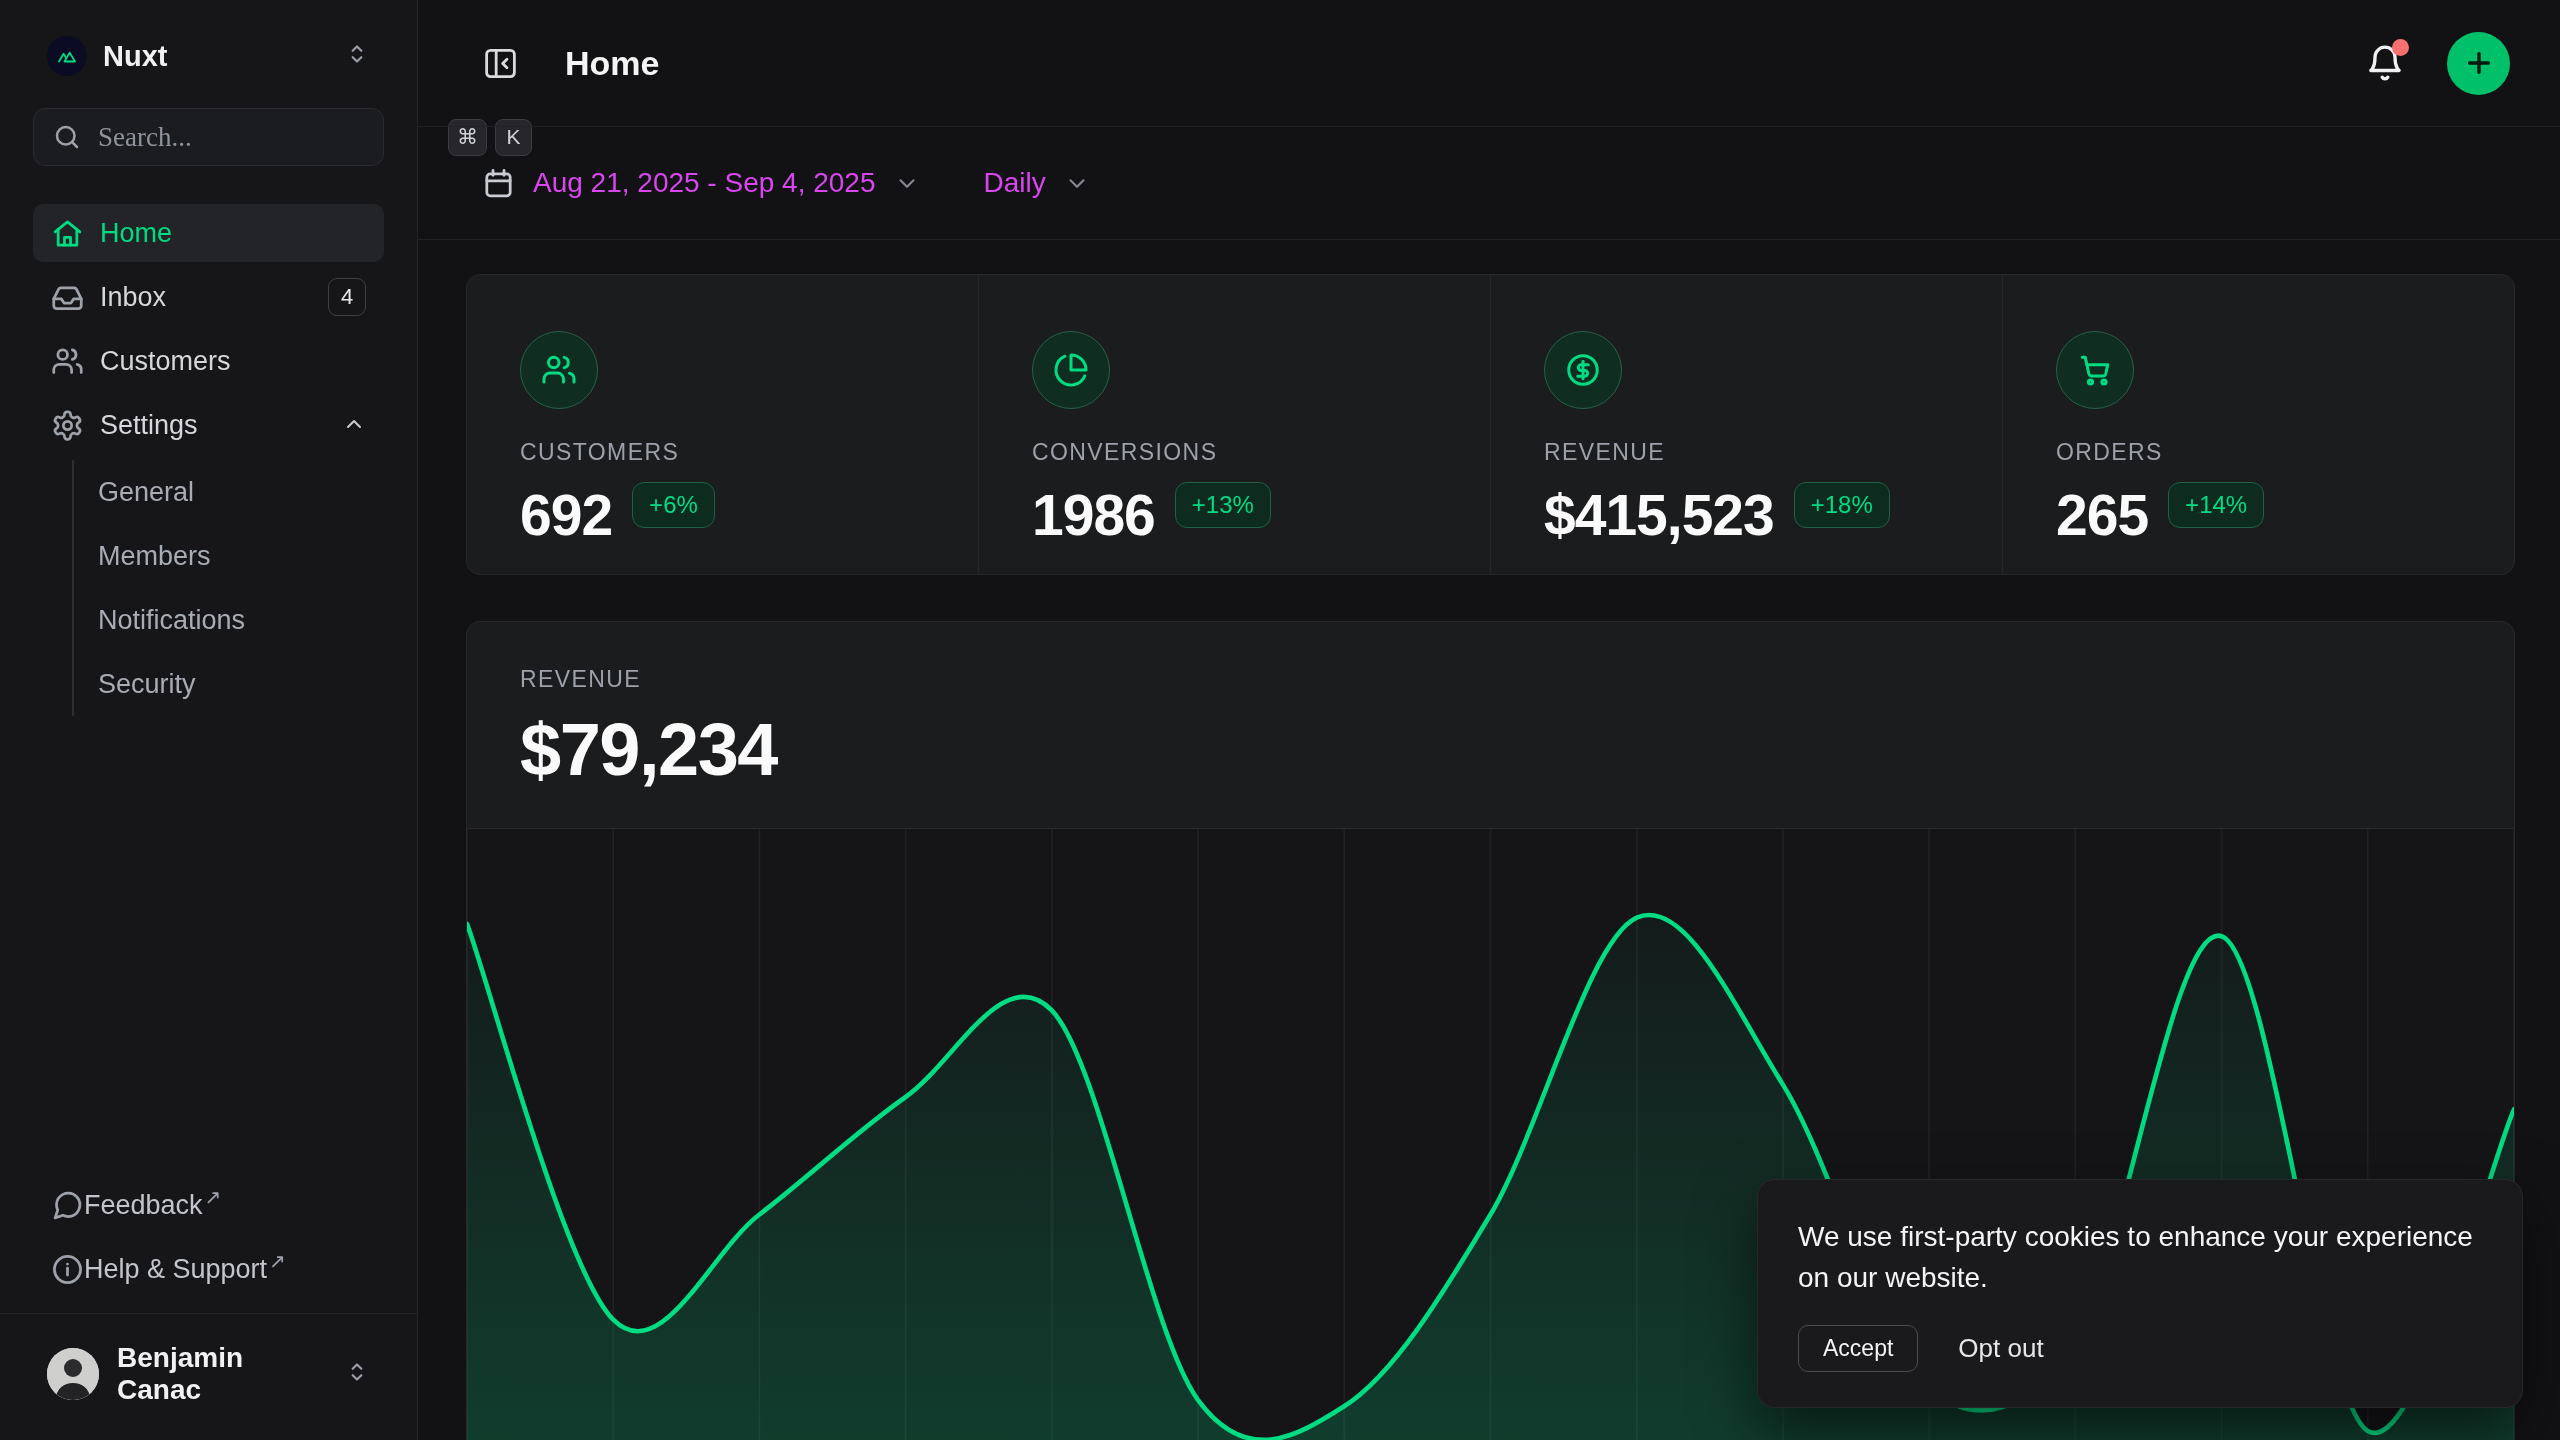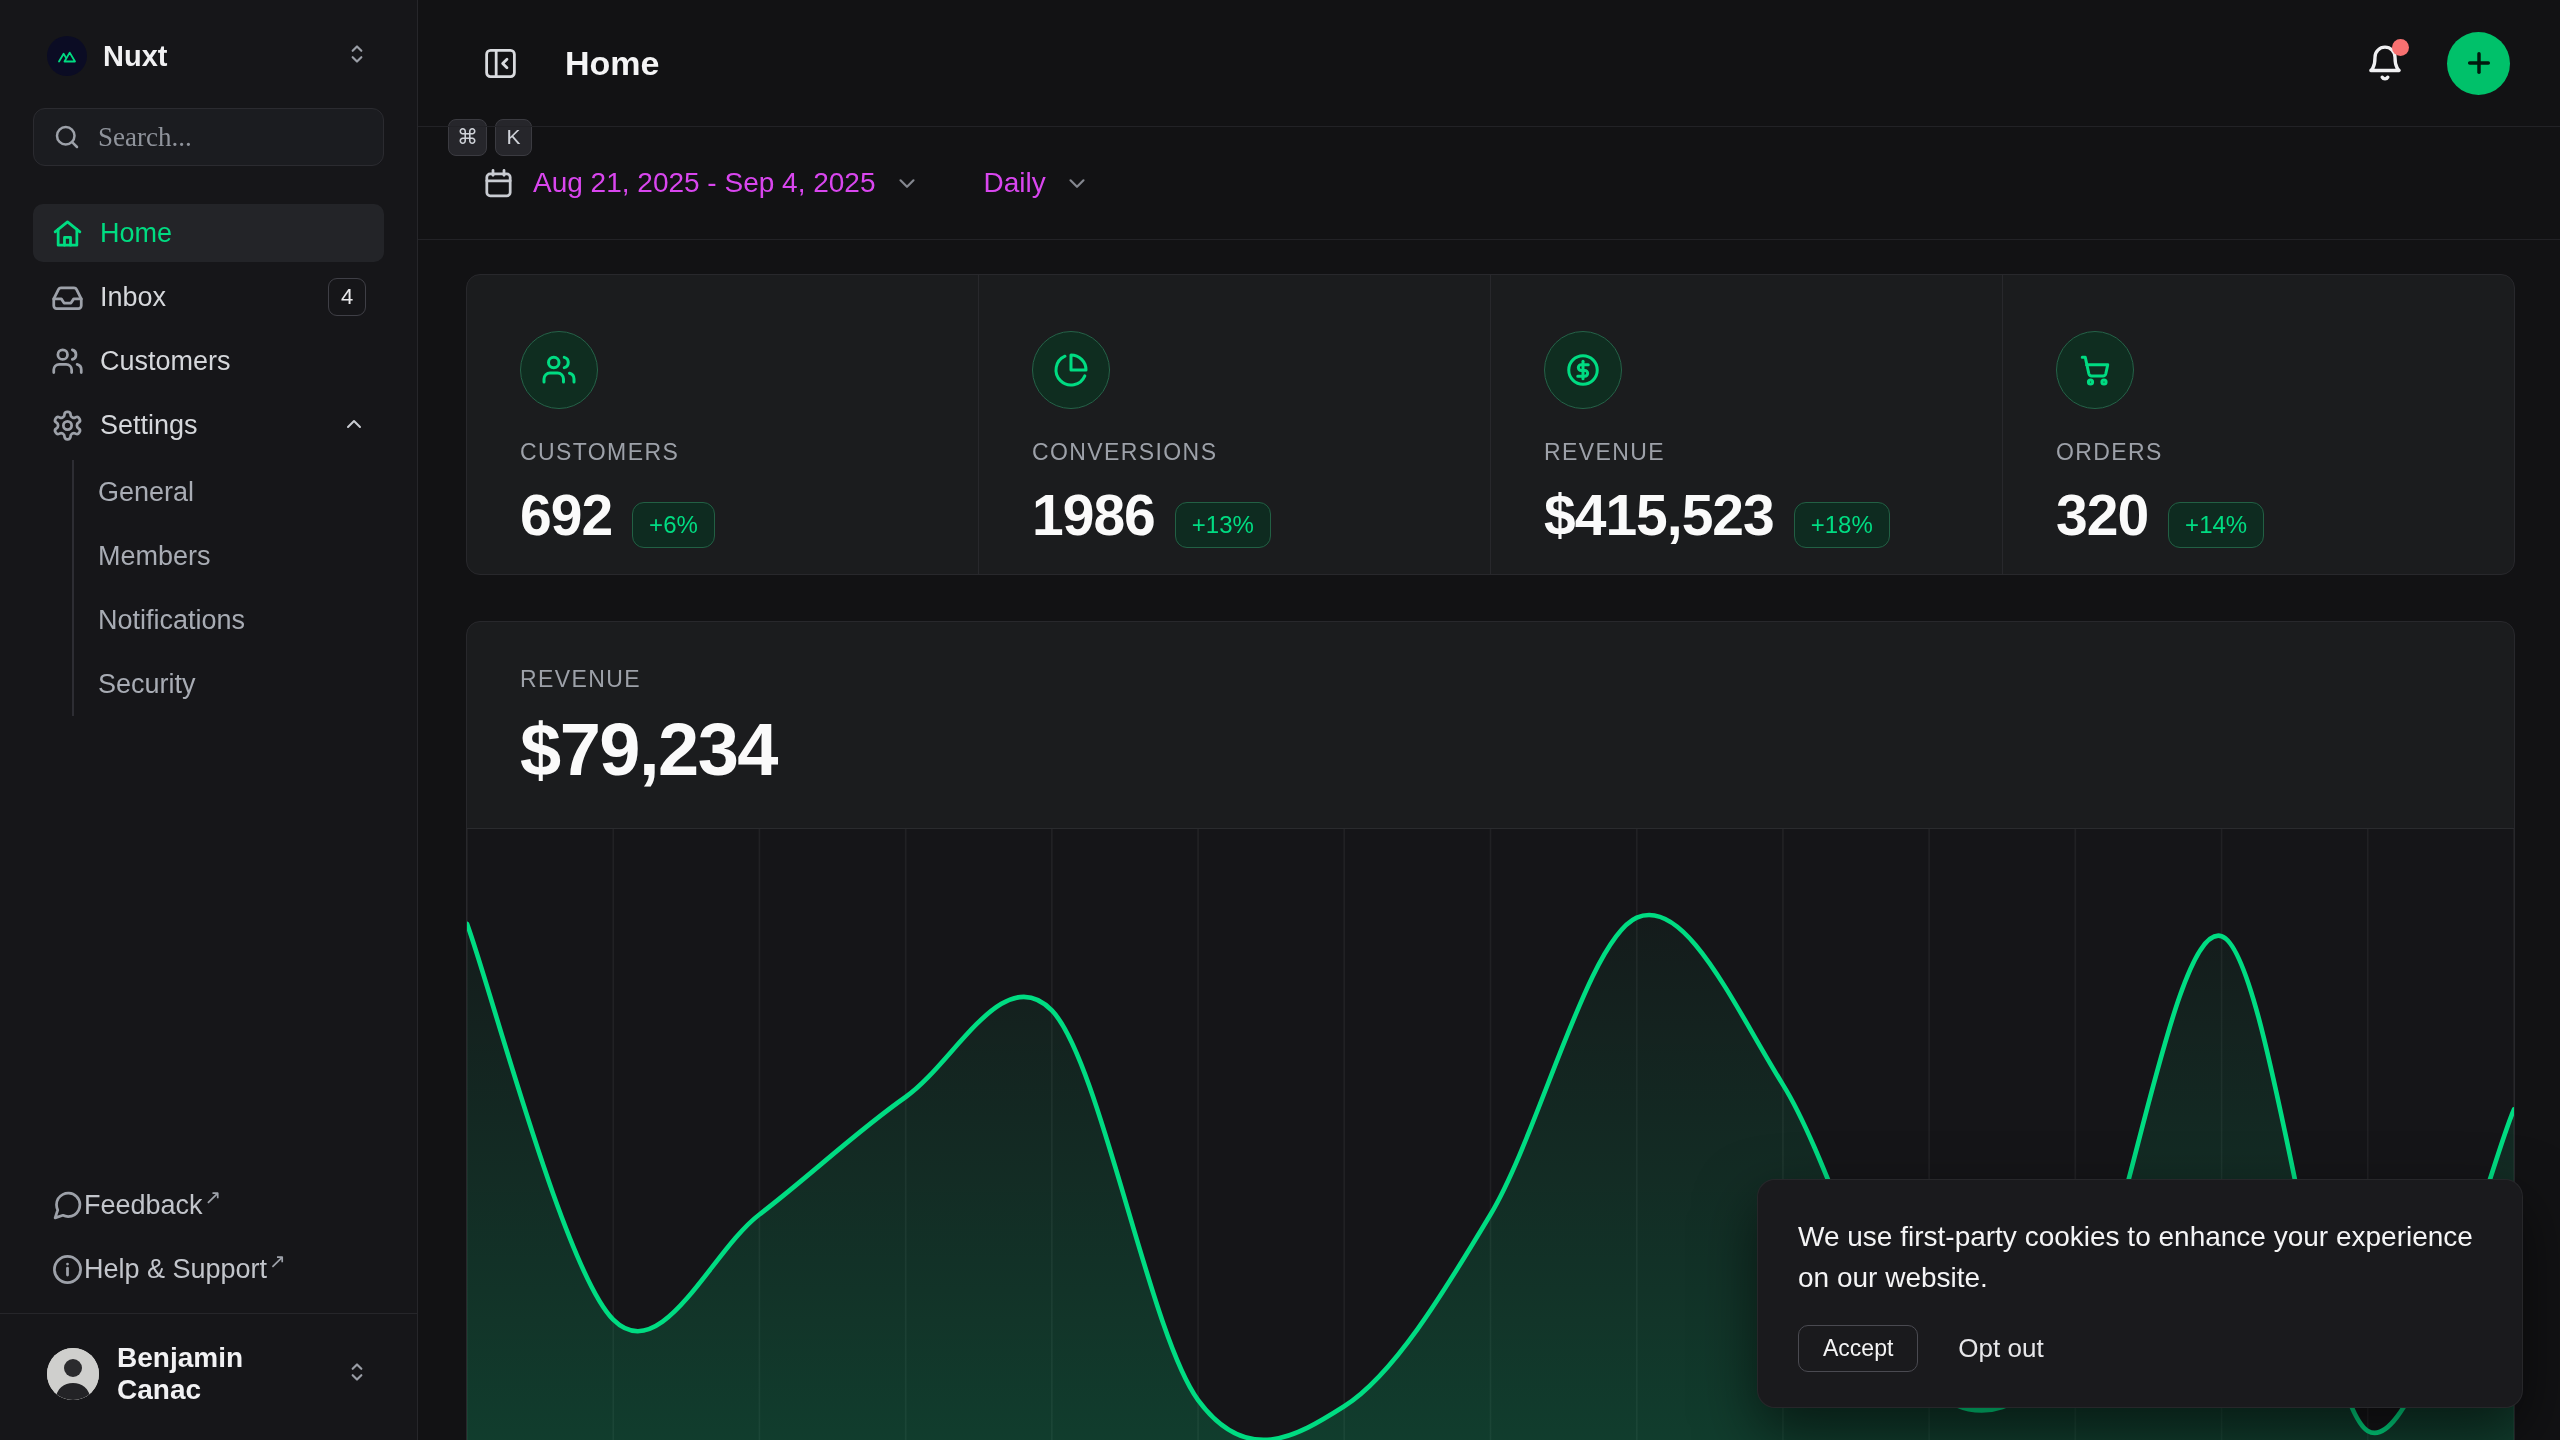--- a/index.html
+++ b/index.html
@@ -123,21 +123,21 @@
     height:301px; display:flex; flex-shrink:0;
   }
   .stat { flex:1; padding:56px 40px 0 53px; }
   .stat + .stat { border-left:1px solid #28282c; }
   .stat-icon-circle {
     width:78px; height:78px; border-radius:50%; background:#0f2d20;
     border:1px solid #256248; color:#00DC82;
     display:flex; align-items:center; justify-content:center;
   }
   .stat-label { margin-top:30px; font-size:23px; letter-spacing:1.4px; color:#9da1a9; font-weight:500; }
-  .stat-value-row { margin-top:16px; display:flex; align-items:flex-end; gap:20px; }
+  .stat-value-row { margin-top:16px; display:flex; align-items:flex-start; gap:20px; }
   .stat-value { font-size:57px; font-weight:700; color:#fafafa; letter-spacing:-1px; }
   .change-badge {
     padding:8px 16px; border-radius:12px; background:#0e2b20;
     border:1px solid #226044; color:#00DC82; font-size:24px; font-weight:500;
   }
 
   .revenue-card {
     background:#1b1c1e; border:1px solid #28282c; border-radius:14px;
     height:860px; flex-shrink:0; display:flex; flex-direction:column; overflow:hidden;
   }
@@ -422,21 +422,21 @@
         <div class="stat">
           <div class="stat-icon-circle">
             <svg width="36" height="36" viewBox="0 0 24 24" fill="none" stroke="currentColor" stroke-width="2" stroke-linecap="round" stroke-linejoin="round">
               <circle cx="9" cy="20" r="1.4"></circle>
                 <circle cx="18" cy="20" r="1.4"></circle>
               <path d="M3.5 3.5h2l2.4 11a2 2 0 0 0 2 1.5h7.3a2 2 0 0 0 2-1.5l1.3-6H6.3"></path>
             </svg>
           </div>
           <div class="stat-label">ORDERS</div>
           <div class="stat-value-row">
-            <span class="stat-value">320</span>
+            <span class="stat-value">265</span>
             <span class="change-badge">+14%</span>
           </div>
         </div>
       </section>
 
       <section class="revenue-card">
         <div class="revenue-head">
           <div class="revenue-label">REVENUE</div>
           <div class="revenue-total">$79,234</div>
         </div>

